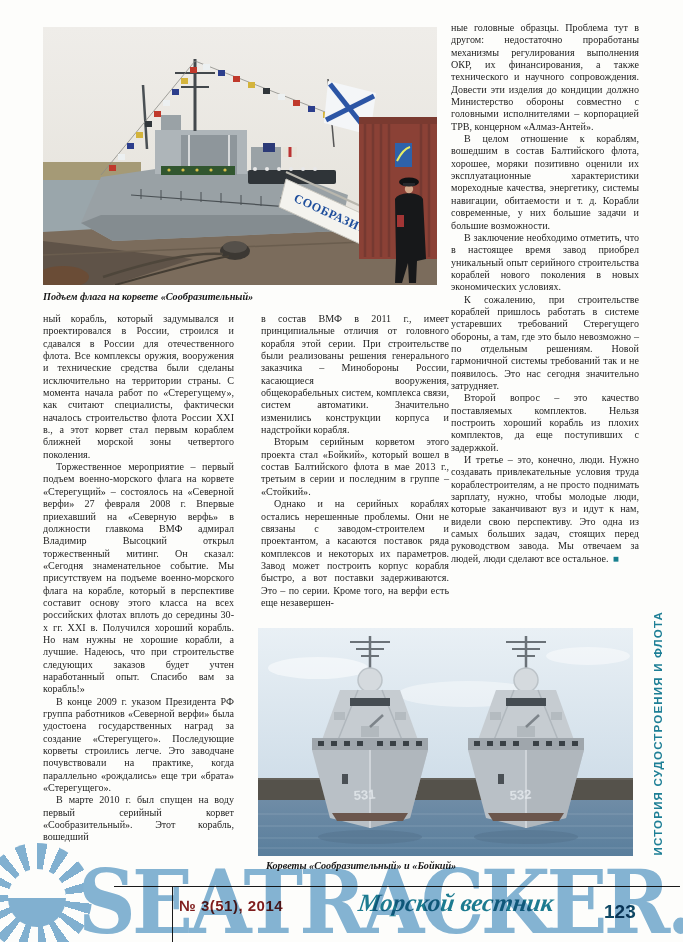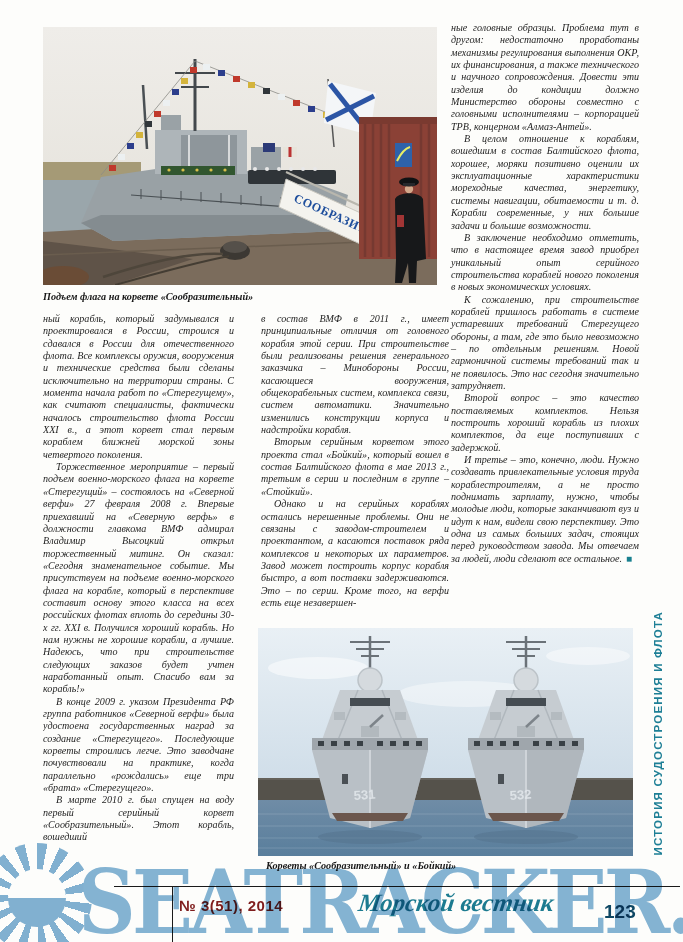--- a/index.html
+++ b/index.html
@@ -1,20 +1,20 @@
 <!DOCTYPE html>
 <html lang="ru"><head>
 <meta charset="utf-8">
 <style>
   html,body{margin:0;padding:0;background:#888;}
   #page{position:relative;width:683px;height:942px;background:#fdfdfb;overflow:hidden;
         margin:0 auto;font-family:"Liberation Serif",serif;color:#1c1c1c;}
   
   .col{position:absolute;font-size:10.1px;line-height:12.35px;text-align:justify;color:#1e1e1e;}
-  .col p{margin:0;text-indent:13px;font-style:italic;}
+  .col p{margin:0;text-indent:13px;}
   .col p.cont{text-indent:0;}
   #col1{left:43px;top:313px;width:191px;height:566px;overflow:hidden;}
   #col2{left:249px;top:313px;width:188px;height:318px;margin-left:12px;}
   #col3{left:451px;top:22px;width:188px;}
   .endmark{color:#18808f;font-size:10px;letter-spacing:0;padding-left:4px;}
   
   .caption{position:absolute;font-size:10.2px;font-weight:bold;font-style:italic;color:#161616;}
   #cap-top{left:43px;top:291px;width:340px;text-align:left;}
   #cap-bottom{left:266px;top:860px;width:370px;text-align:left;}
   

